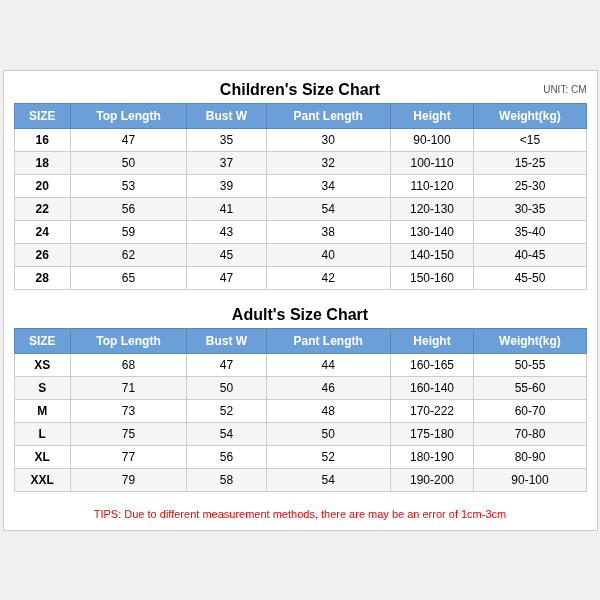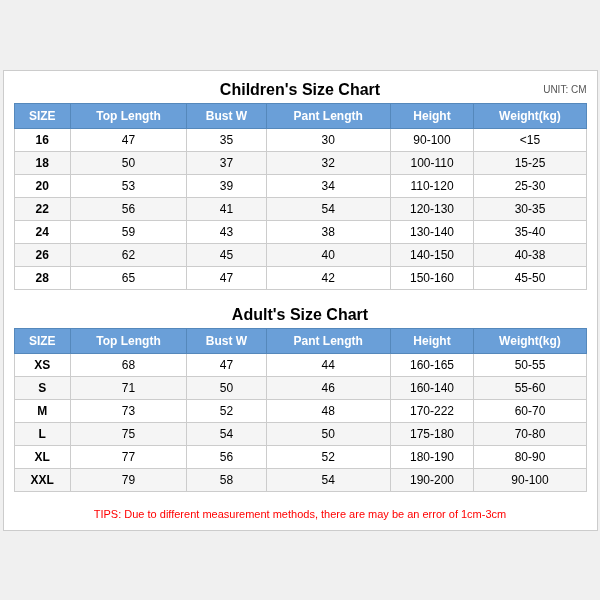--- a/index.html
+++ b/index.html
@@ -135,21 +135,21 @@
           <td>38</td>
           <td>130-140</td>
           <td>35-40</td>
         </tr>
         <tr>
           <td>26</td>
           <td>62</td>
           <td>45</td>
           <td>40</td>
           <td>140-150</td>
-          <td>40-38</td>
+          <td>40-45</td>
         </tr>
         <tr>
           <td>28</td>
           <td>65</td>
           <td>47</td>
           <td>42</td>
           <td>150-160</td>
           <td>45-50</td>
         </tr>
       </tbody>

